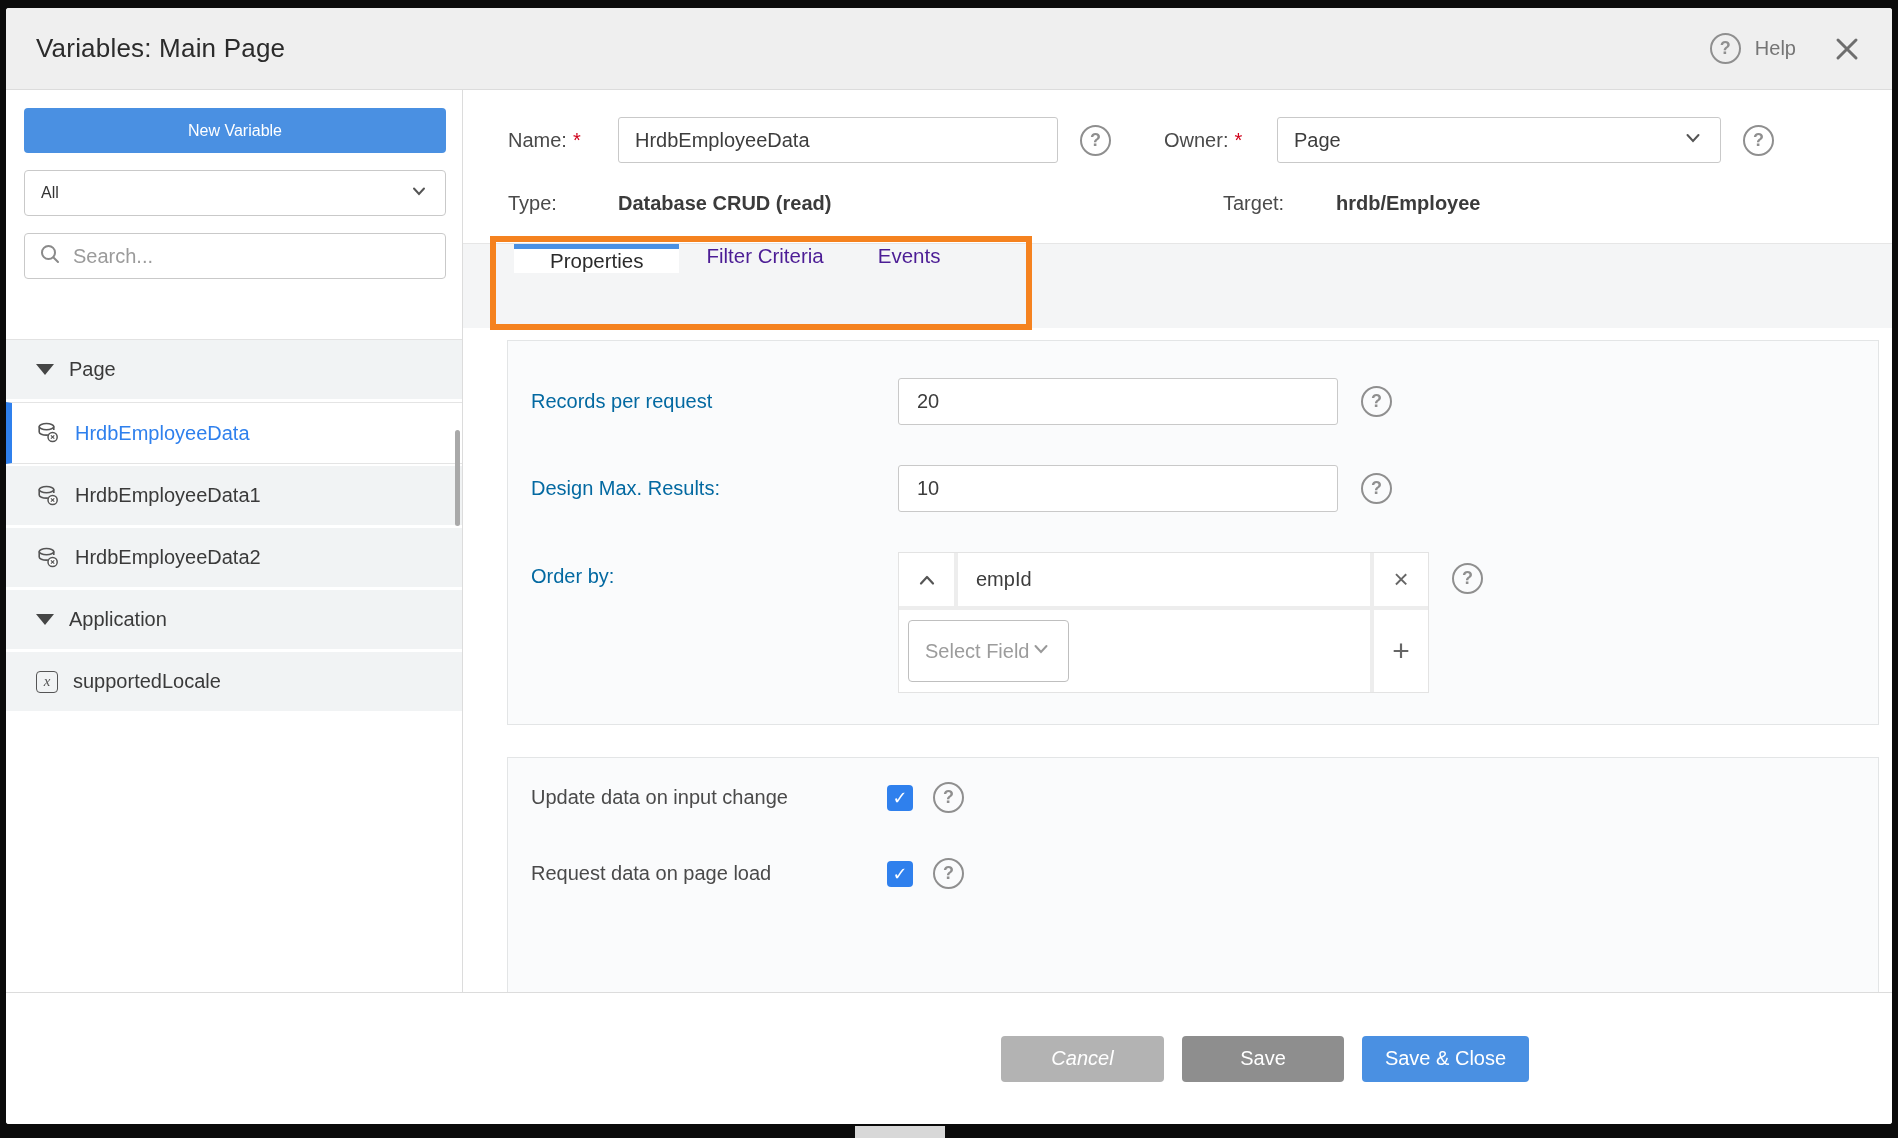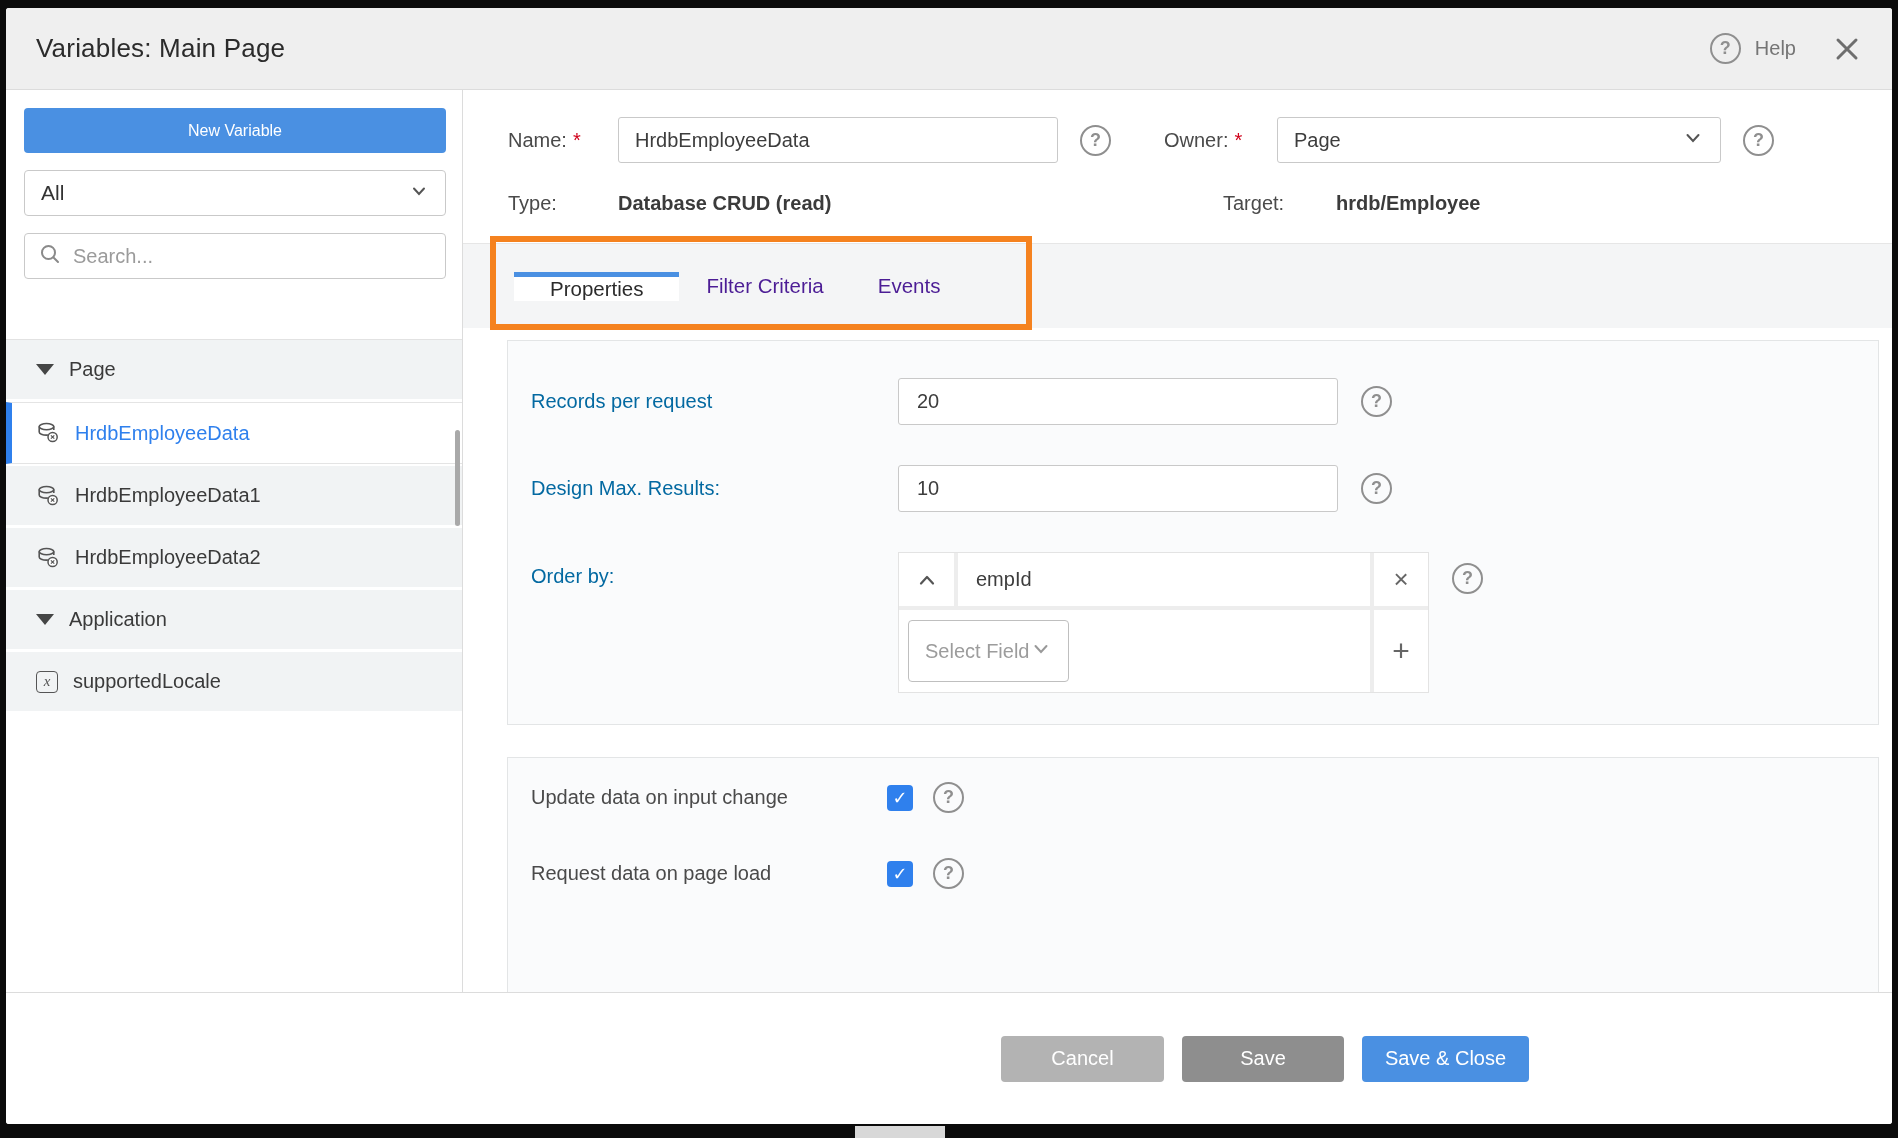--- a/index.html
+++ b/index.html
@@ -25,21 +25,21 @@
   .q-icon::before { content:"?"; }
 
   .dialog-body { flex:1; display:flex; min-height:0; }
 
   
   .sidebar { width:457px; flex:none; background:#fff; border-right:1px solid #dcdcdc; position:relative; }
   .new-var-btn { display:block; margin:18px 16px 0 18px; width:calc(100% - 34px); height:45px;
                  background:#4a90e2; color:#fff; border:none; border-radius:4px;
                  font-size:16px; font-weight:500; font-family:inherit; cursor:pointer; }
   .all-select { margin:17px 16px 0 18px; height:46px; border:1px solid #c9c9c9; border-radius:4px;
-                display:flex; align-items:center; padding:0 16px; font-size:21px; color:#333; cursor:pointer; }
+                display:flex; align-items:center; padding:0 16px; font-size:16px; color:#333; cursor:pointer; }
   .all-select .chev { margin-left:auto; }
   .search-box { margin:17px 16px 0 18px; height:46px; border:1px solid #c9c9c9; border-radius:4px;
                 display:flex; align-items:center; padding:0 14px; gap:12px; }
   .search-box input { border:none; outline:none; flex:1; font-size:20px; color:#444; font-family:inherit; }
   .search-box input::placeholder { color:#9b9b9b; }
 
   .tree { margin-top:60px; border-top:1px solid #e2e2e2; }
   .tree-row { height:62px; display:flex; align-items:center; padding-left:30px; gap:15px;
               background:#f1f3f4; border-bottom:3px solid #fff; font-size:20px; color:#3a3a3a; cursor:pointer; }
   .tree-row.group { font-weight:400; }
@@ -68,21 +68,21 @@
   .owner-select { width:444px; height:46px; border:1px solid #c9c9c9; border-radius:3px;
                   display:flex; align-items:center; padding:0 16px; font-size:20px; color:#3d3d3d; cursor:pointer; }
   .owner-select .chev { margin-left:auto; }
   .help-after { margin-left:22px; }
   .val-bold { font-size:20px; font-weight:700; color:#3b3b3b; }
   .type-val { width:605px; }
   .row2 { margin-top:32px; }
 
   
   .tabstrip { margin-top:28px; height:85px; background:#f4f5f6; border-top:1px solid #e6e6e6;
-              position:relative; display:flex; align-items:center; padding-left:51px; flex:none; }
+              position:relative; display:flex; align-items:flex-start; padding-left:51px; flex:none; }
   .tab { display:flex; align-items:center; padding:0 27px; font-size:20.5px; color:#4c1d95; cursor:pointer; }
   .tab.active { background:#fff; color:#2b2b2b; border-top:5px solid #4a90e2; padding:0 36px; }
   .annotation-box { position:absolute; left:27px; top:-8px; width:542px; height:94px;
                     border:6px solid #f5821f; pointer-events:none; z-index:5; }
 
   
   .content { flex:1; padding:12px 13px 0 44px; overflow:hidden; }
   .panel { background:#fafbfc; border:1px solid #e3e5e6; }
   .panel-1 { padding:37px 0 31px 23px; }
   .panel-2 { margin-top:32px; padding:24px 0 0 23px; height:400px; }
@@ -112,21 +112,21 @@
   .checkbox { width:26px; height:26px; background:#2f80ed; border-radius:4px; flex:none;
               display:flex; align-items:center; justify-content:center; cursor:pointer; }
   .checkbox::before { content:"✓"; color:#fff; font-size:18px; font-weight:700; }
   .cb-help { margin-left:20px; }
 
   
   .dialog-footer { height:132px; flex:none; border-top:1px solid #dcdcdc; background:#fff;
                    display:flex; align-items:center; justify-content:flex-end; padding-right:363px; gap:18px; }
   .btn { height:46px; border:none; border-radius:4px; color:#fff; font-size:20px; font-weight:500;
          font-family:inherit; cursor:pointer; }
-  .btn-cancel { width:163px; background:#b3b3b3; }
+  .btn-cancel { width:163px; background:#b3b3b3;font-style:italic; }
   .btn-save { width:162px; background:#8e8e8e; }
   .btn-saveclose { width:167px; background:#4a90e2; }
 </style>
 </head>
 <body>
 
 <div class="stage">
   <div class="bottom-fragment"></div>
 
   <div class="dialog">

